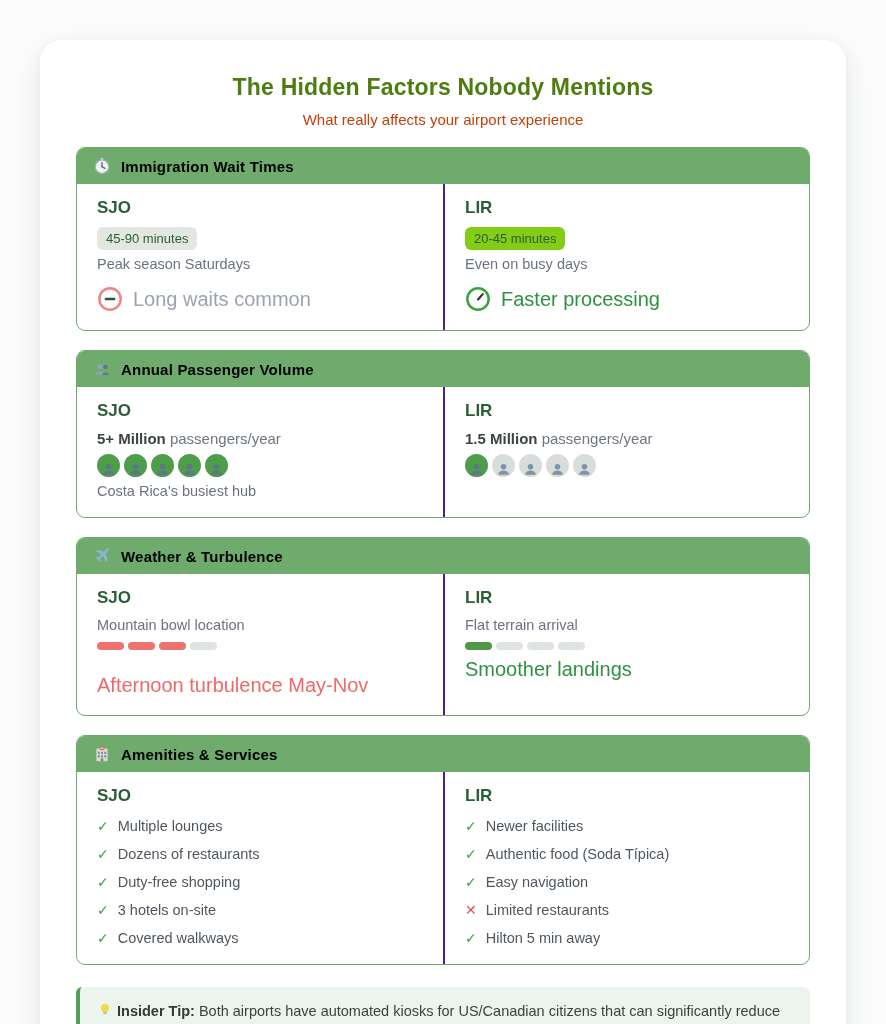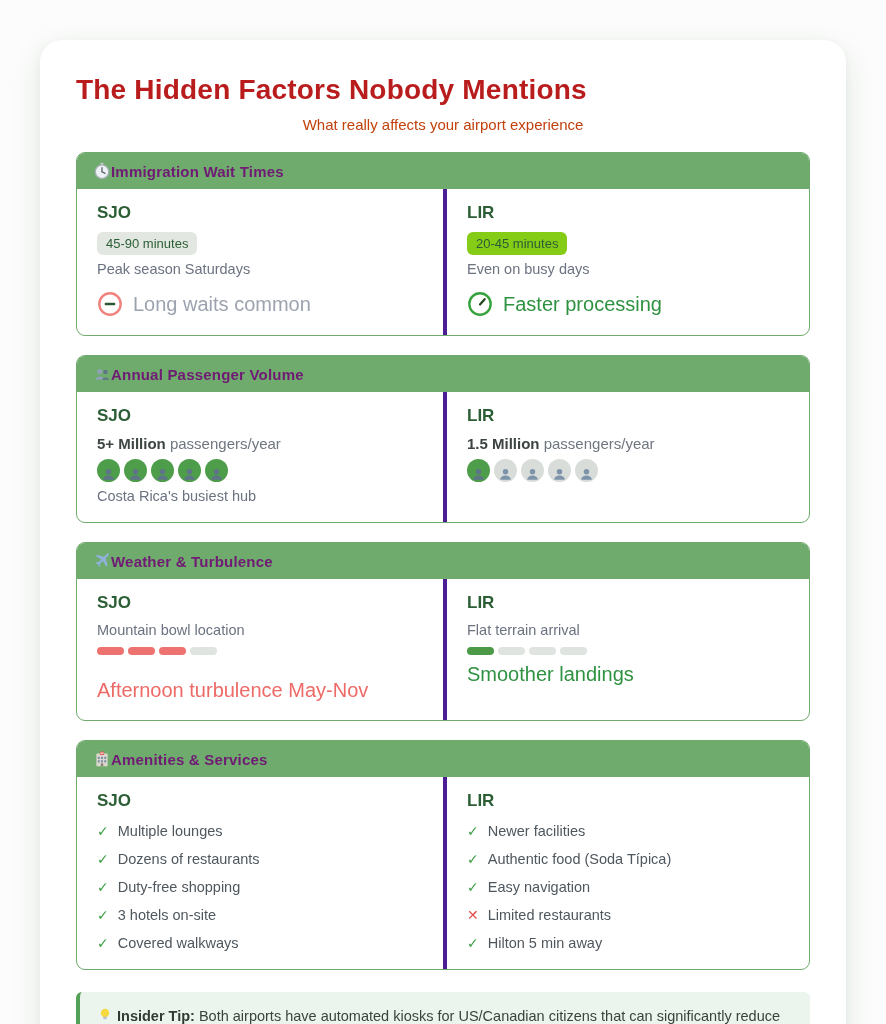--- a/index.html
+++ b/index.html
@@ -1,29 +1,29 @@
 <!DOCTYPE html>
 <html><head>
 <meta charset="utf-8">
 <style>
   html,body{margin:0;padding:0;background:#fbfcfb;font-family:"Liberation Sans","DejaVu Sans",sans-serif;}
   .page{width:886px;min-height:1024px;box-sizing:border-box;padding:40px 0;}
   .card{width:806px;margin:0 auto;background:#ffffff;border-radius:22px;
         box-shadow:0 10px 30px rgba(40,70,40,.10),0 2px 8px rgba(40,70,40,.05);
         box-sizing:border-box;padding:34px 36px 36px;}
-  .title{margin:0;text-align:left;font-size:28px;font-weight:700;color:#b91c1c;letter-spacing:.2px;}
+  .title{margin:0;text-align:center;font-size:23px;font-weight:700;color:#4d7c0f;letter-spacing:.2px;}
   .subtitle{margin:10px 0 0;text-align:center;font-size:15px;color:#c2410c;}
   .panel{margin-top:19px;border:1px solid #6fab6c;border-radius:9px;overflow:hidden;background:#fff;}
-  .panel-header{background:#6fab6c;color:#701a75;display:flex;align-items:center;padding:9px 16px;}
+  .panel-header{background:#6fab6c;color:#000000;display:flex;align-items:center;gap:10px;padding:9px 16px;}
   .panel-title{font-size:15px;font-weight:700;letter-spacing:.2px;}
   .hicon{width:18px;height:18px;display:inline-flex;}
   .hicon svg{width:18px;height:18px;}
   .panel-body{display:flex;}
   .col{flex:1 1 50%;box-sizing:border-box;padding:14px 20px 18px;}
-  .col + .col{border-left:4px solid #4c1d95;}
+  .col + .col{border-left:2px solid #4c1d95;}
   .airport{margin:0 0 9px;font-size:17px;font-weight:700;color:#2b5e34;}
   .badge{display:inline-block;font-size:13px;font-weight:400;color:#2b5e34;border-radius:6px;padding:4px 9px;}
   .badge[data-style="neutral"]{background:#e3e7e1;}
   .badge[data-style="highlight"]{background:#84cc16;}
   .caption{margin:6px 0 0;font-size:14.5px;color:#6b7280;}
   .verdict{display:flex;align-items:center;gap:10px;margin-top:14px;}
   .vicon{width:26px;height:26px;display:inline-flex;}
   .vicon svg{width:26px;height:26px;}
   .verdict-text{font-size:20px;}
   .verdict-text[data-tone="muted"]{color:#9ca3af;}

